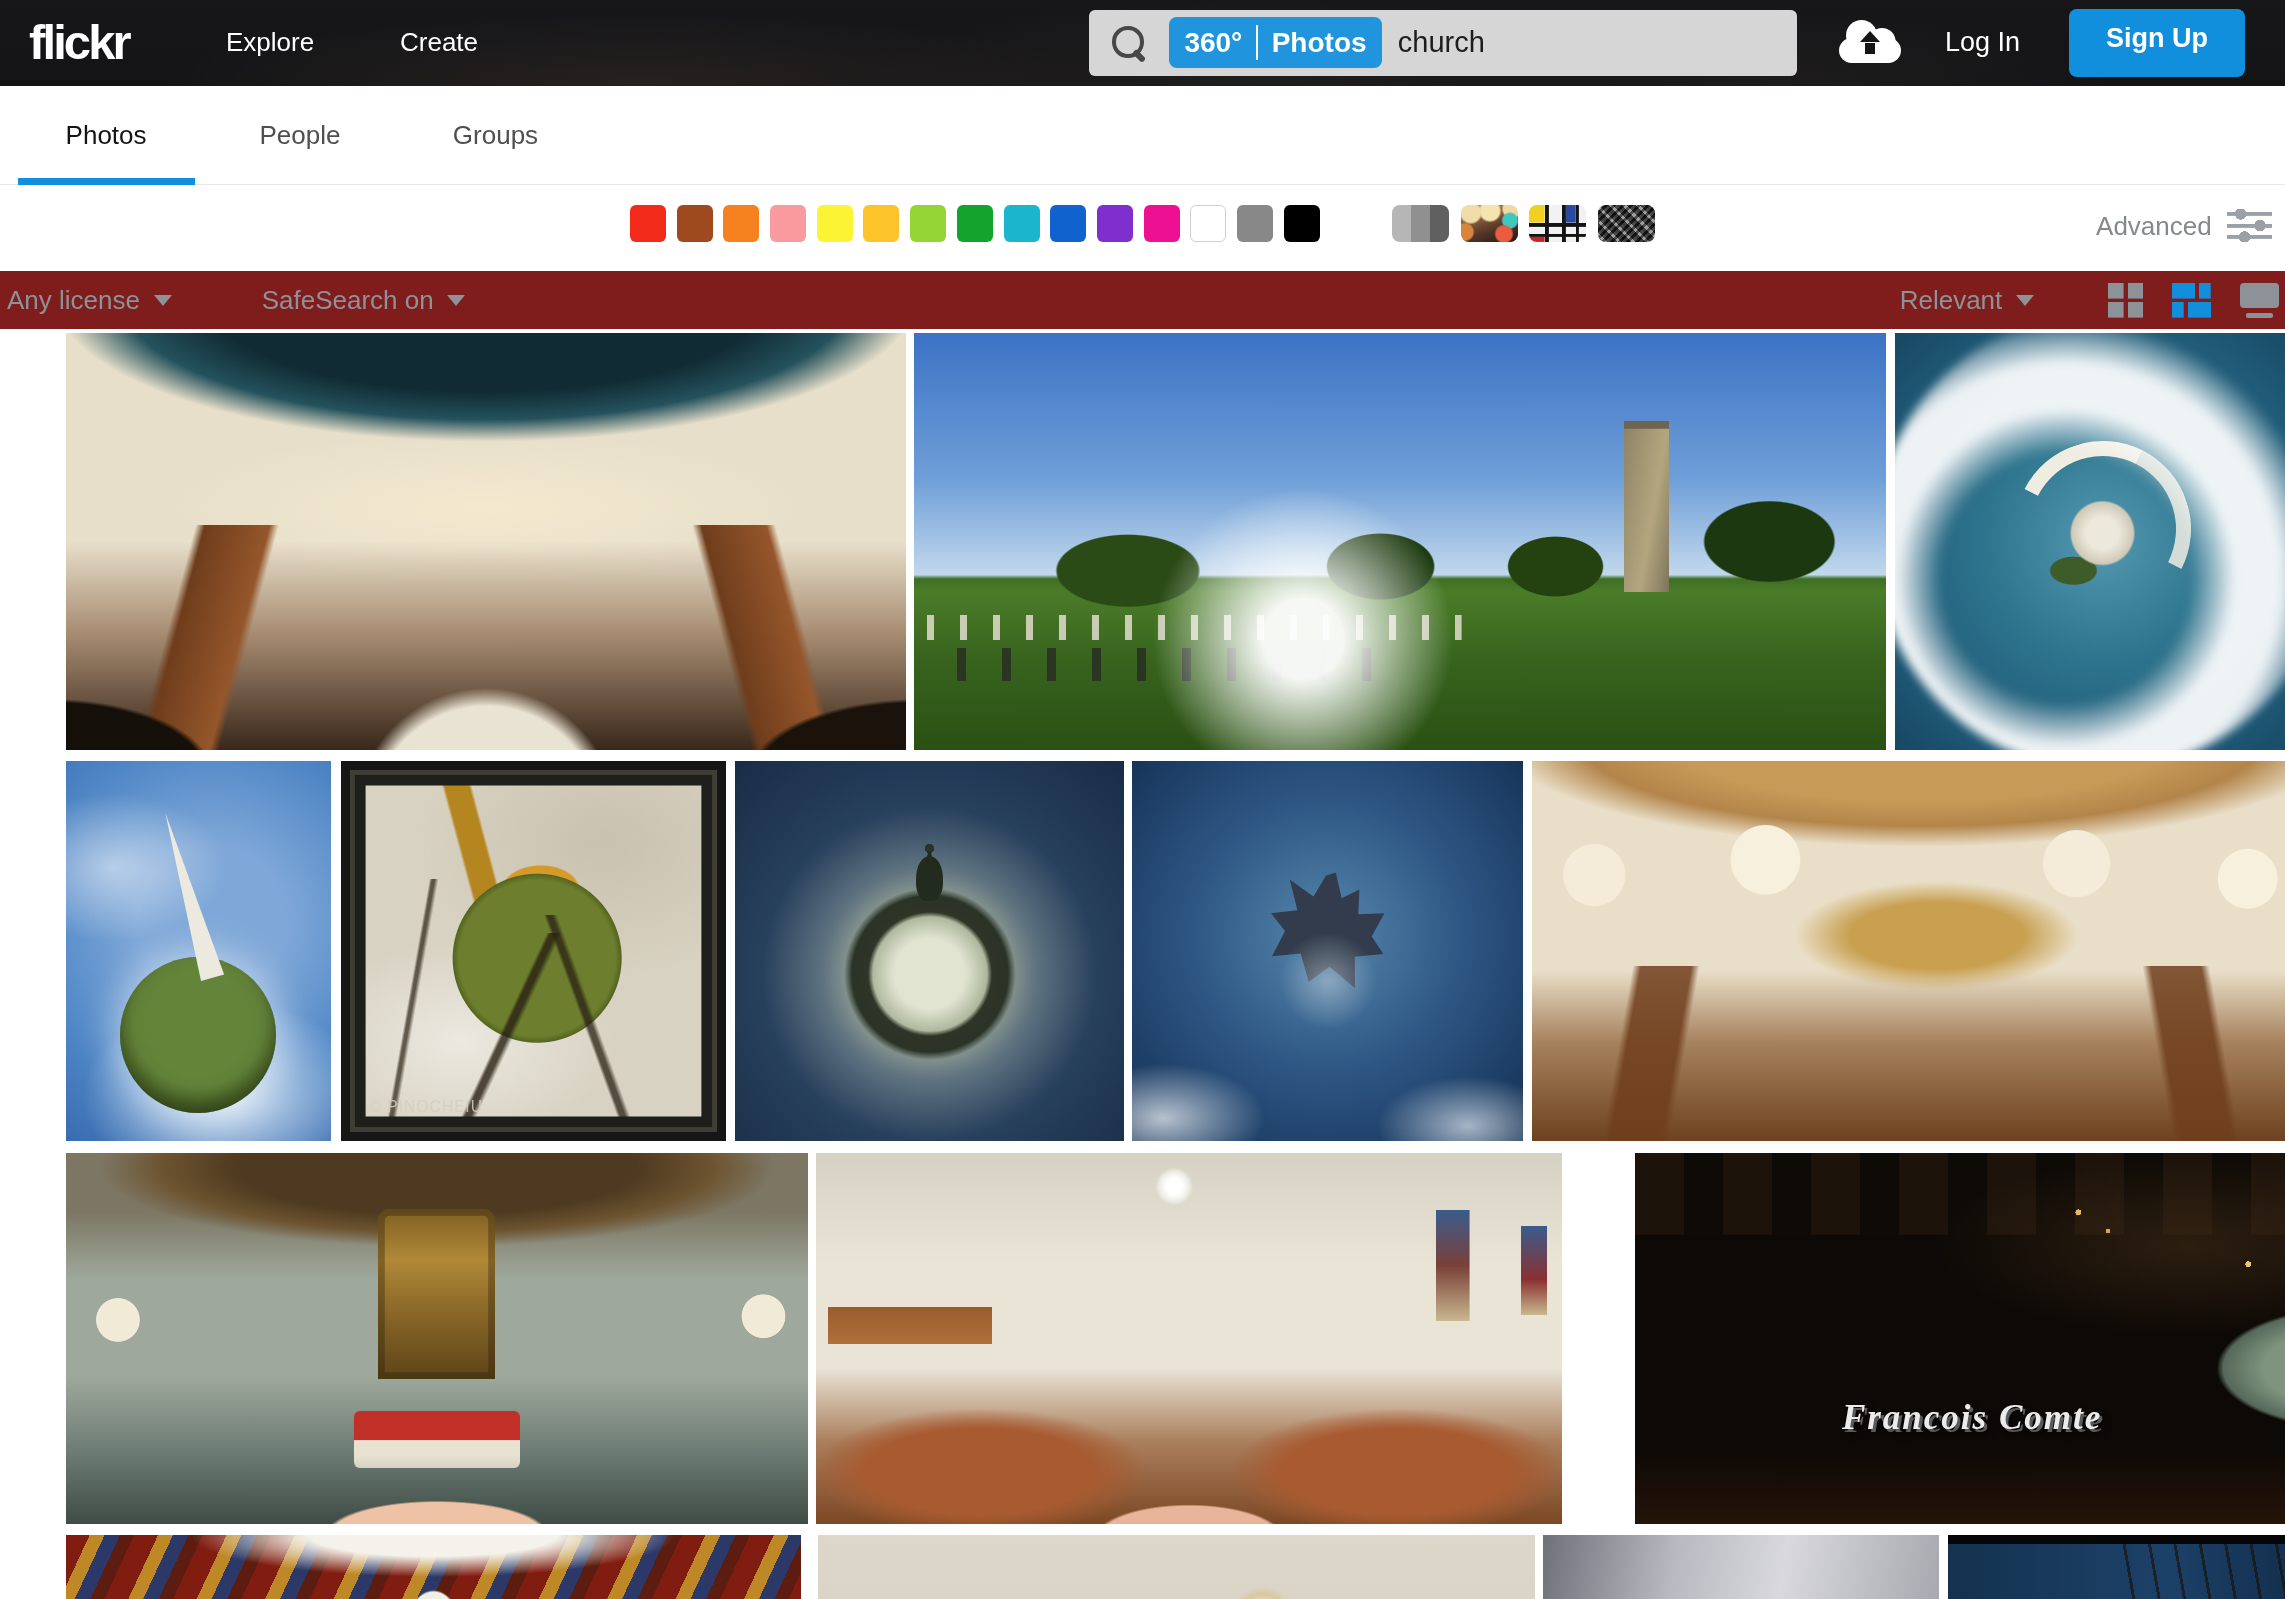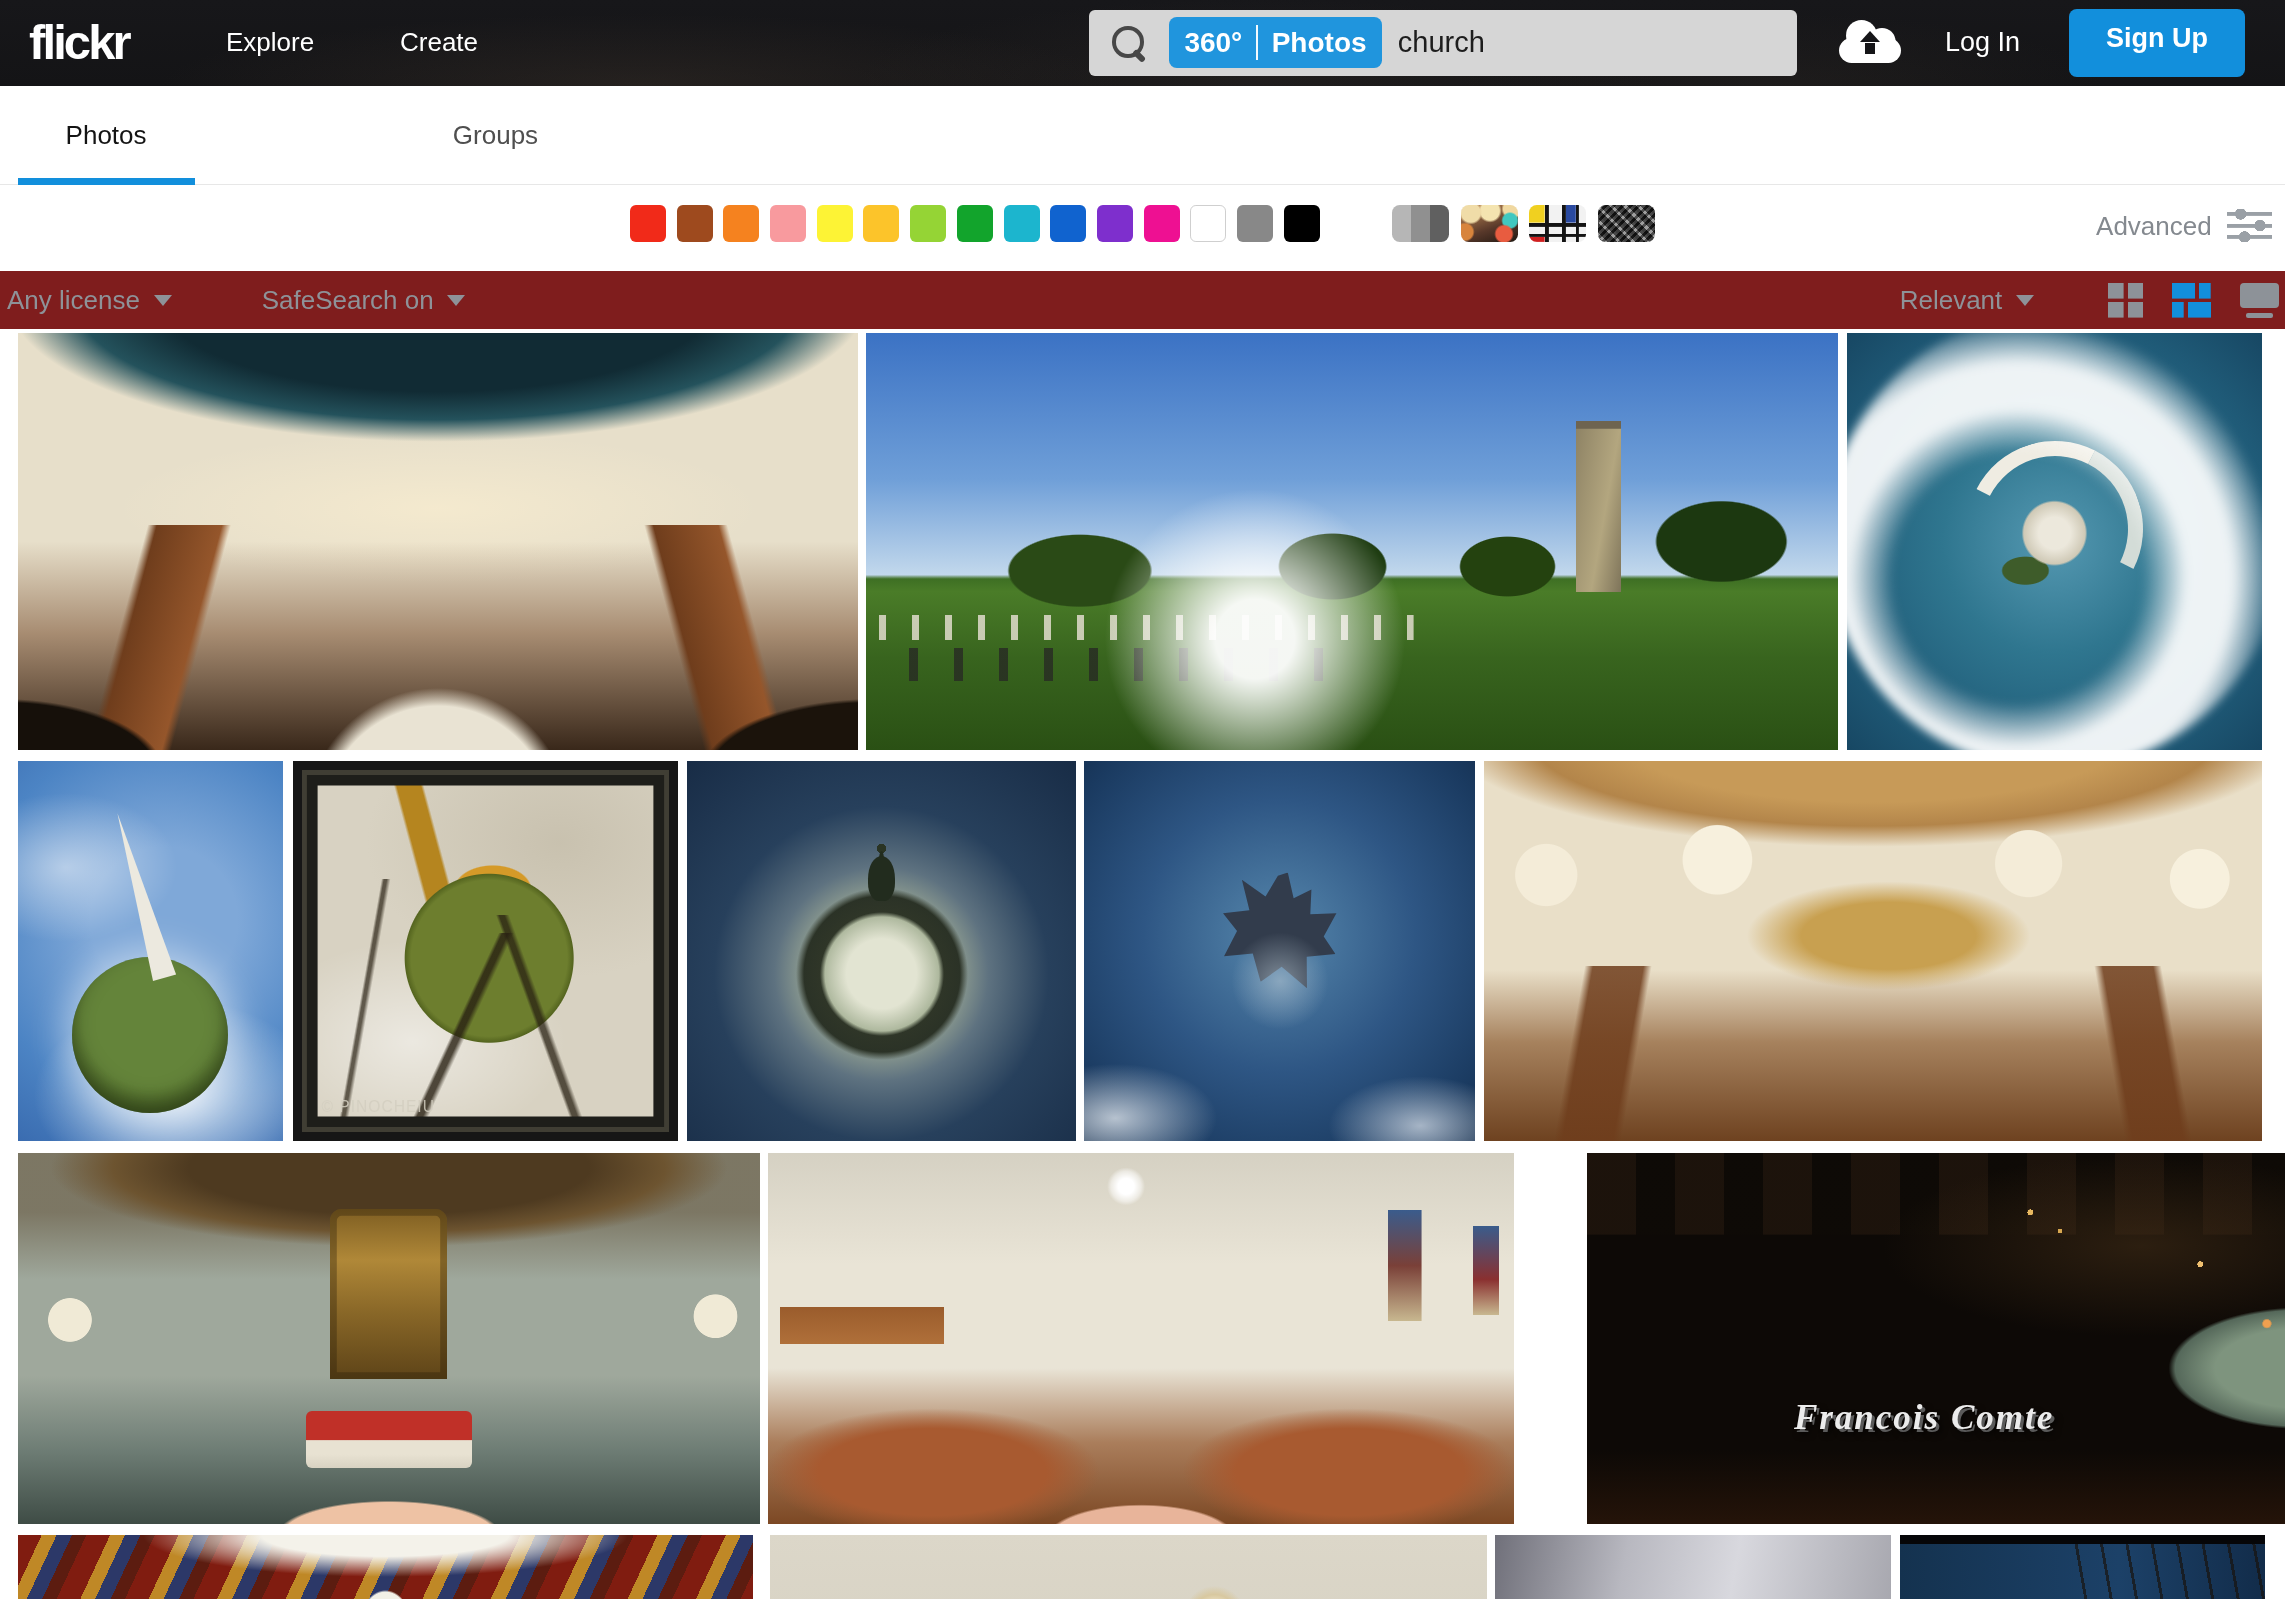--- a/index.html
+++ b/index.html
@@ -130,21 +130,21 @@
     linear-gradient(#128fdc,#128fdc) 27px 0/11.7px 15.6px,
     linear-gradient(#128fdc,#128fdc) 0 19.5px/11.7px 15.6px,
     linear-gradient(#128fdc,#128fdc) 15.6px 19.5px/23.4px 15.6px; background-repeat:no-repeat; }
   .icon-slideshow{ width:39px; height:35px; position:relative; cursor:pointer; }
   .icon-slideshow::before{ content:""; position:absolute; left:0; top:0; width:39px; height:25px;
     background:#8d9298; border-radius:3.9px; }
   .icon-slideshow::after{ content:""; position:absolute; left:5.9px; bottom:0; width:27px; height:4.9px;
     background:#8d9298; border-radius:2px; }
 
   
-  .ph{ position:absolute; overflow:hidden; cursor:pointer; background:#ddd; }
+  .ph{ position:absolute; overflow:hidden; cursor:pointer; background:#ddd;margin-left:48px; }
 
   .ph1{ left:17.6px; top:333px; width:840px; height:417px;
     background:
       radial-gradient(ellipse 32% 30% at -2% 106%, #16100a 58%, rgba(0,0,0,0) 61%),
       radial-gradient(ellipse 34% 30% at 102% 106%, #1b130b 58%, rgba(0,0,0,0) 61%),
       radial-gradient(ellipse 30% 62% at 50% 118%, #e9e3d3 46%, rgba(0,0,0,0) 53%),
       linear-gradient(105deg, rgba(0,0,0,0) 28%, #6f3d1c 30%, #95562b 44%, rgba(0,0,0,0) 46%) 0% 100%/48% 54% no-repeat,
       linear-gradient(75deg, rgba(0,0,0,0) 54%, #6f3d1c 56%, #95562b 70%, rgba(0,0,0,0) 72%) 100% 100%/48% 54% no-repeat,
       linear-gradient(to bottom, rgba(0,0,0,0) 50%, rgba(104,58,26,.5) 72%, rgba(42,24,11,.92) 100%),
       radial-gradient(ellipse 55% 26% at 50% 42%, rgba(255,242,210,.55), rgba(255,242,210,0) 70%),
@@ -334,20 +334,21 @@
   </div>
   <div class="cloud">
     <span class="cloud-arrow"></span>
   </div>
   <div class="login">Log In</div>
   <div class="signup">Sign Up</div>
 </div>
 
 <div class="tabbar">
   <div class="tab t-photos">Photos</div>
+  <div class="tab t-people">People</div>
   <div class="tab t-groups">Groups</div>
   <div class="tab-underline"></div>
 </div>
 
 <div class="swatches">
   <span class="sw" style="background: rgb(241, 42, 25);"></span>
   <span class="sw" style="background: rgb(158, 74, 30);"></span>
   <span class="sw" style="background: rgb(245, 130, 31);"></span>
   <span class="sw" style="background: rgb(248, 154, 158);"></span>
   <span class="sw" style="background: rgb(253, 243, 53);"></span>

